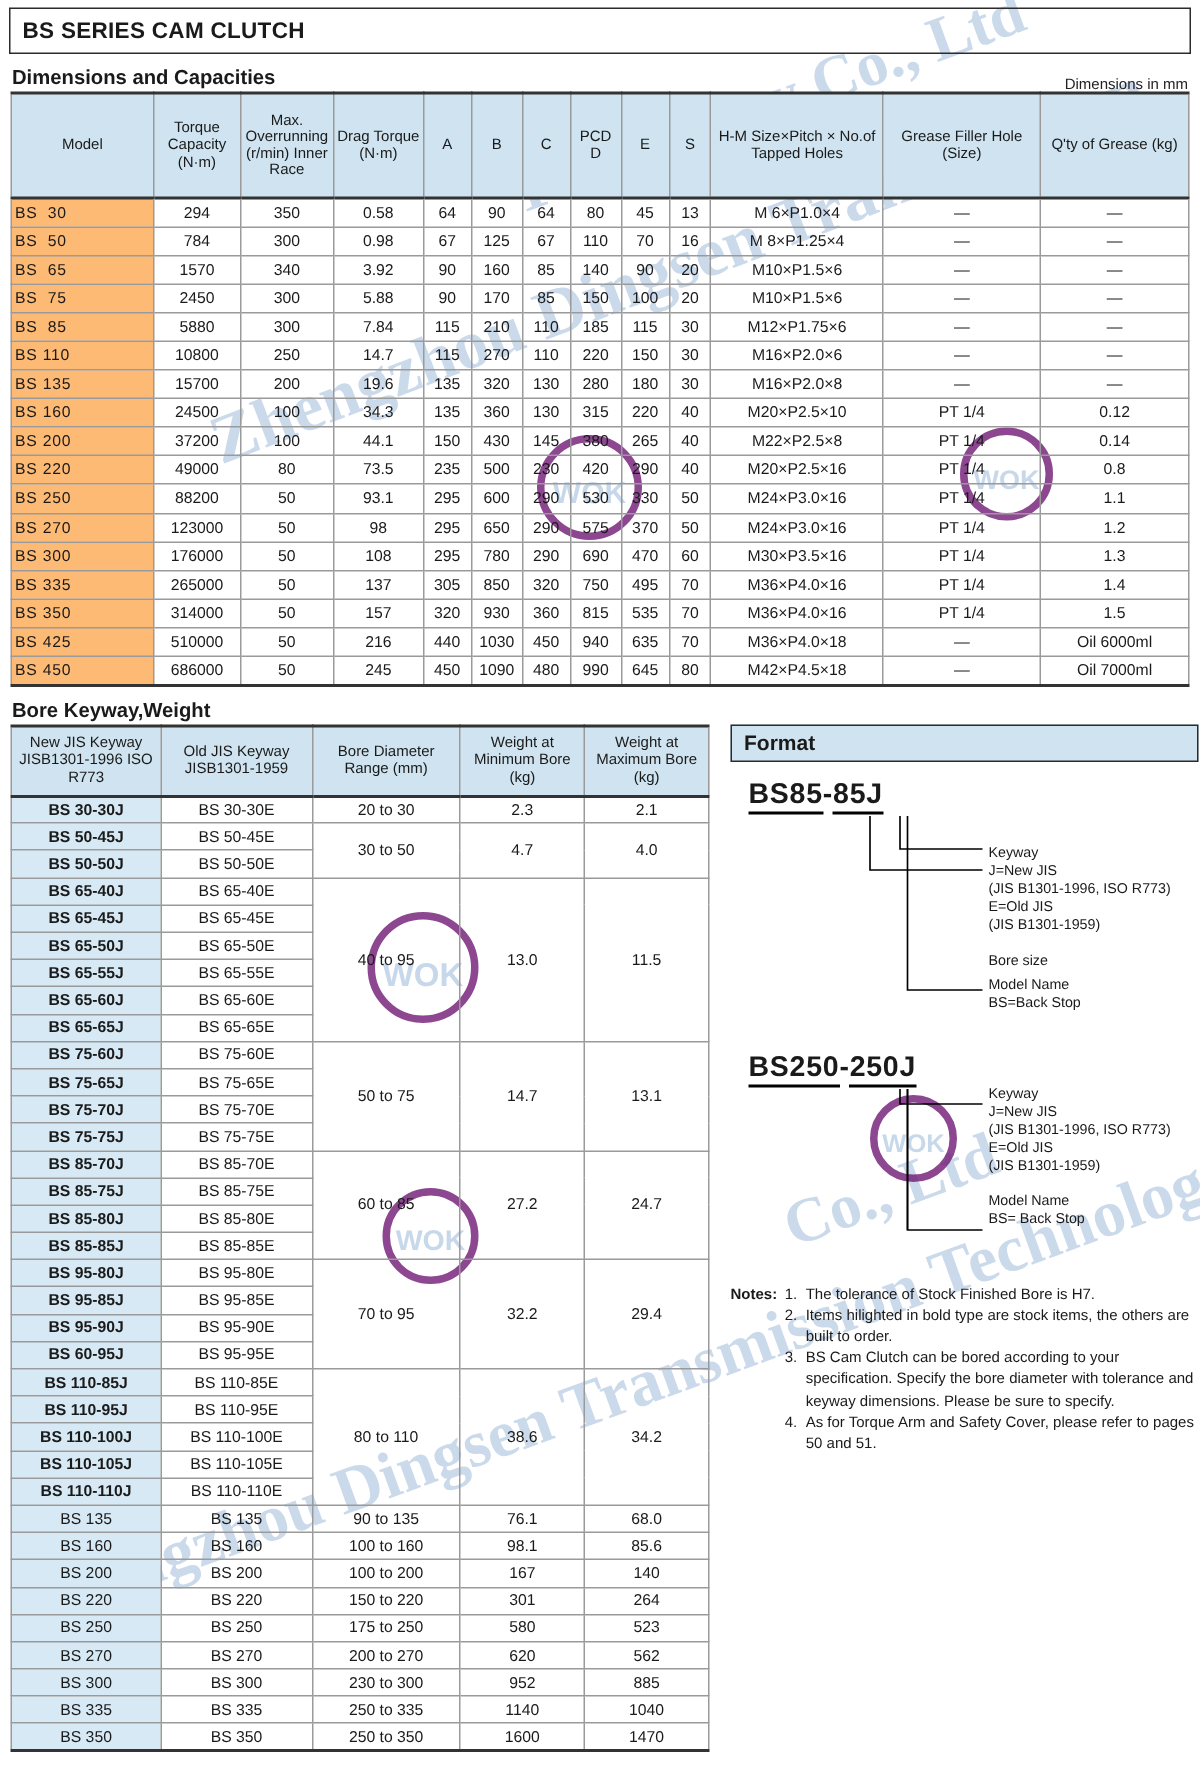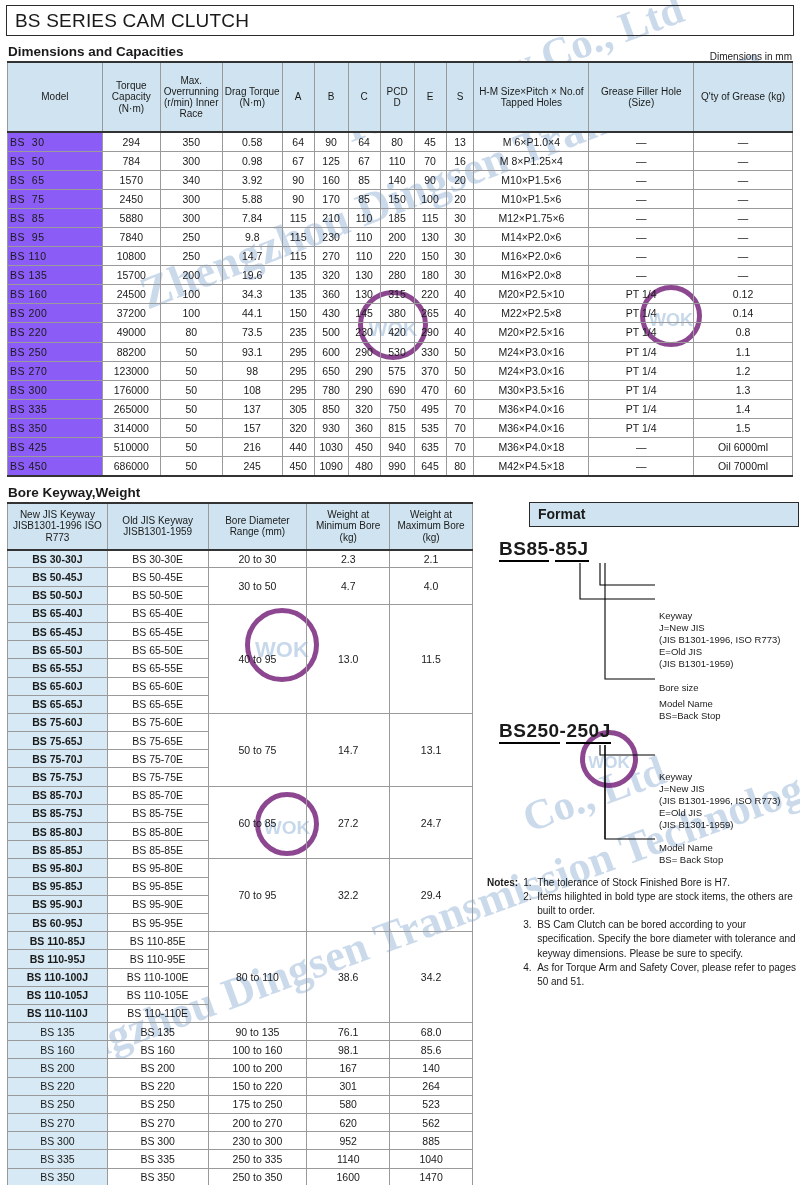--- a/index.html
+++ b/index.html
@@ -56,22 +56,22 @@
   
   .title-bar {
     margin: 5px 6px 0 6px;
     border: 1px solid #2b2b2b;
     height: 31px;
     display: flex;
     align-items: center;
     padding-left: 8px;
   }
   .title-bar .t {
-    font-size: 19px;
-    font-weight: normal;
+    font-size: 15px;
+    font-weight: bold;
     letter-spacing: .2px;
   }
 
   .section-head {
     font-size: 13.5px;
     font-weight: bold;
     margin: 8px 0 2px 8px;
   }
 
   .dim-note {
@@ -107,21 +107,21 @@
     border-bottom: 2px solid #333;
   }
   #tbl-dim tbody td {
     height: 19.1px;
     text-align: center;
     font-size: 10.5px;
     padding: 0 2px;
     background: transparent;
   }
   #tbl-dim tbody td.model {
-    background: #8b5cf6;
+    background: #fdba74;
     text-align: left;
     letter-spacing: .5px;
     white-space: pre;
   }
   #tbl-dim tbody td.num { text-align: center; }
 
   
   .lower-wrap { display: flex; align-items: flex-start; margin-left: 7px; }
 
   #tbl-bore {
@@ -156,39 +156,37 @@
   .fmt-panel { width: 312px; margin-left: 14px; }
   .fmt-header {
     border: 1px solid #2b2b2b;
     background: #cfe4f0;
     height: 25px;
     display: flex;
     align-items: center;
     padding-left: 8px;
     font-size: 14px;
     font-weight: bold;
-    margin-left: 42px;
   }
 
   .fmt-block { position: relative; margin-top: 11px; height: 178px; }
   .fmt-code {
     font-size: 19px;
     font-weight: bold;
     letter-spacing: .5px;
     margin-left: 12px;
     display: inline-block;
   }
   .fmt-code .u { border-bottom: 2.5px solid #000; padding-bottom: 1px; }
   .fmt-svg { position: absolute; left: 0; top: 23px; }
   .fmt-label {
     position: absolute;
     font-size: 9.5px;
     line-height: 1.28;
     white-space: nowrap;
-    margin-top: 28px;
   }
   .lab-keyway { left: 172px; top: 44px; }
   .lab-bore   { left: 172px; top: 116px; }
   .lab-model  { left: 172px; top: 132px; }
 
   .fmt-block2 { position: relative; margin-top: 4px; height: 152px; }
   .lab-keyway2 { left: 172px; top: 23px; }
   .lab-model2  { left: 172px; top: 94px; }
 
   
@@ -351,35 +349,20 @@
           <td class="num">210</td>
           <td class="num">110</td>
           <td class="num">185</td>
           <td class="num">115</td>
           <td class="num">30</td>
           <td class="num">M12×P1.75×6</td>
           <td class="num">—</td>
           <td class="num">—</td>
         </tr>
         <tr>
-          <td class="model">BS  95</td>
-          <td class="num">7840</td>
-          <td class="num">250</td>
-          <td class="num">9.8</td>
-          <td class="num">115</td>
-          <td class="num">230</td>
-          <td class="num">110</td>
-          <td class="num">200</td>
-          <td class="num">130</td>
-          <td class="num">30</td>
-          <td class="num">M14×P2.0×6</td>
-          <td class="num">—</td>
-          <td class="num">—</td>
-        </tr>
-        <tr>
           <td class="model">BS 110</td>
           <td class="num">10800</td>
           <td class="num">250</td>
           <td class="num">14.7</td>
           <td class="num">115</td>
           <td class="num">270</td>
           <td class="num">110</td>
           <td class="num">220</td>
           <td class="num">150</td>
           <td class="num">30</td>

